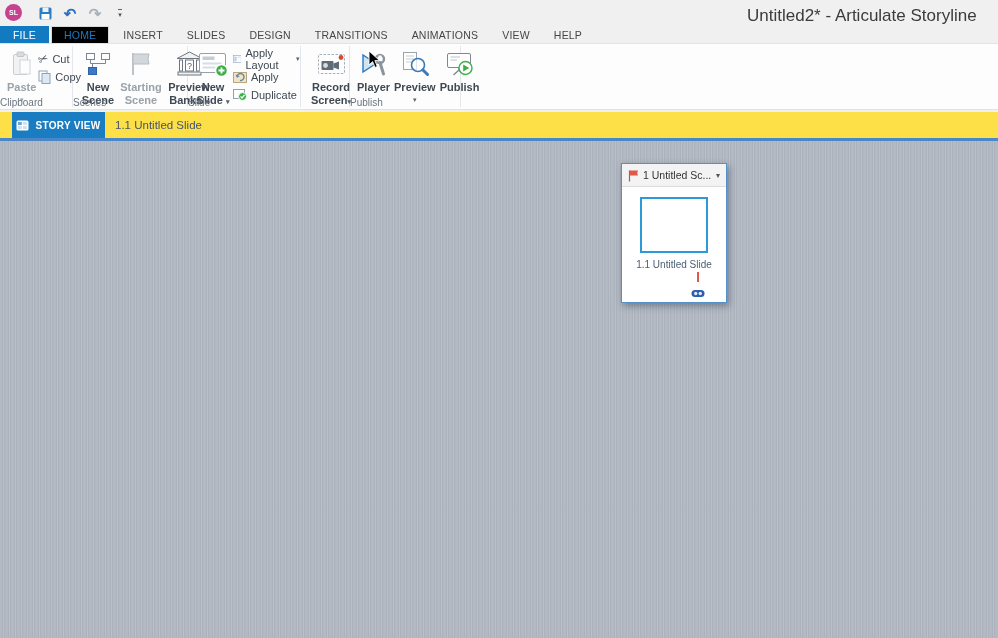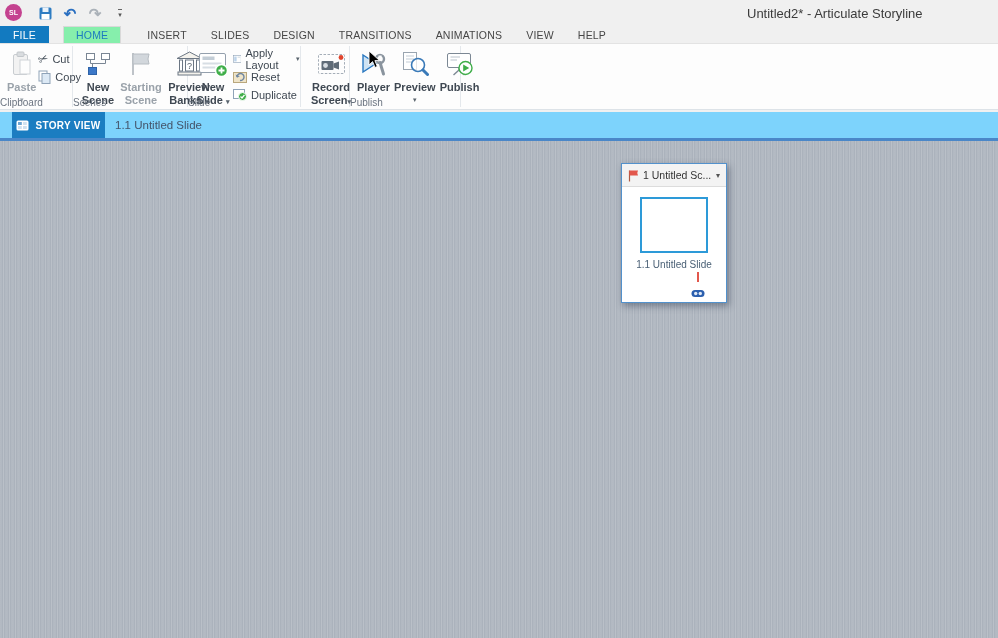--- a/index.html
+++ b/index.html
@@ -10,46 +10,46 @@
   
   .titlebar { position:absolute; left:0; top:0; width:998px; height:26px; background:#f0f0f0; }
   .logo { position:absolute; left:5px; top:4px; width:17px; height:17px; border-radius:50%;
           background:#c4428f; color:#fff; font-size:7px; font-weight:bold;
           display:flex; align-items:center; justify-content:center; }
   .qat { position:absolute; left:36px; top:2px; display:flex; align-items:center; gap:7px; height:22px; }
   .qat-btn { width:18px; height:20px; display:flex; align-items:center; justify-content:center; }
   .undo-glyph { font-size:15px; color:#2a6fc0; font-weight:bold; line-height:1; }
   .redo-glyph { font-size:15px; color:#aab1b8; font-weight:bold; line-height:1; }
   .qat-caret { font-size:7px; color:#555; border-top:1px solid #666; padding-top:1px; line-height:1; }
-  .wintitle { position:absolute; left:747px; top:6px; font-size:13px; color:#3b3b3b; }
+  .wintitle { position:absolute; left:747px; top:6px; font-size:17px; color:#3b3b3b; }
 
   
   .tabrow { position:absolute; left:0; top:26px; width:998px; height:18px; background:#f0f0f0;
             display:flex; align-items:stretch; border-bottom:1px solid #e3e3e3; }
   .rtab { font-size:10.5px; color:#464646; display:flex; align-items:center; padding:0 12px; letter-spacing:.2px; }
   .rtab.file { background:#127ac0; color:#fff; padding:0 13px; }
-  .rtab.active { background:#86efac; color:#1d7ac0; border:1px solid #d9d9d9; border-bottom:none; margin:0 14px; }
+  .rtab.active { background:#000000; color:#1d7ac0; border:1px solid #d9d9d9; border-bottom:none; margin:0 2px; }
 
   
   .ribbon { position:absolute; left:0; top:44px; width:998px; height:66px; background:#fdfdfd;
             border-bottom:1px solid #dde3e8; display:flex; align-items:stretch; }
   .rgroup { position:relative; display:flex; align-items:flex-start; padding:2px 5px 13px; }
   .caption { position:absolute; bottom:1px; left:0; right:0; text-align:left; font-size:10px; color:#6b7480; }
   .gsep { width:1px; background:#e4e8ec; margin:2px 0; }
   .bigbtn { display:flex; flex-direction:column; align-items:center; padding:3px 2px 0; gap:2px; }
   .lbl { font-size:11px; line-height:1.2; text-align:center; color:#3f4852;font-weight:bold; }
   .lbl.w34 { width:36px; } .lbl.w40 { width:42px; } .lbl.w44 { width:46px; }
   .caret { font-size:7px; color:#5a646e; line-height:1; }
   .smallrow { display:flex; align-items:center; gap:4px; font-size:11px; color:#3f4852; height:17px; }
   .smallcol { display:flex; flex-direction:column; gap:1px; padding-top:4px; }
   .dim .lbl, .dim { color:#9aa2aa; }
   .iconbox { height:30px; display:flex; align-items:center; justify-content:center; }
 
   
-  .viewbar { position:absolute; left:0; top:112px; width:998px; height:26px; background:#7dd3fc; }
+  .viewbar { position:absolute; left:0; top:112px; width:998px; height:26px; background:#fde047; }
   .storytab { position:absolute; left:12px; top:0; height:26px; width:93px; background:#1b7dc1; color:#fff;
               font-size:10px; font-weight:bold; letter-spacing:.3px; display:flex; align-items:center;
               justify-content:center; gap:6px; }
   .slidetab { position:absolute; left:115px; top:0; height:26px; display:flex; align-items:center;
               font-size:11.5px; color:#44546a; }
   .selline { position:absolute; left:0; top:138px; width:998px; height:3px; background:#4a87c8; }
 
   
   .canvas { position:absolute; left:0; top:141px; width:998px; height:497px; background-color:#b2b9c2;
             background-image:repeating-linear-gradient(90deg, rgba(255,255,255,0.10) 0 1px, rgba(0,0,0,0) 1px 3px),
@@ -201,21 +201,21 @@
           </svg>
           <span>Apply Layout</span>
           <span class="caret" style="margin-left:8px">▾</span>
         </div>
         <div class="smallrow">
           <svg width="14" height="12" viewBox="0 0 14 12">
             <rect x="0.5" y="1.5" width="13" height="10" fill="#efe4c8" stroke="#b9a77d"></rect>
             <path d="M4 6 A3.5 3.5 0 1 1 7 9.5" fill="none" stroke="#6f86a0" stroke-width="1.4"></path>
             <path d="M2.5 3.5 L4 6.8 L6.8 5.2 Z" fill="#6f86a0"></path>
           </svg>
-          <span>Reset</span>
+          <span>Apply</span>
         </div>
         <div class="smallrow">
           <svg width="14" height="12" viewBox="0 0 14 12">
             <rect x="0.5" y="0.5" width="11" height="9" fill="#fff" stroke="#8fa3b8"></rect>
             <circle cx="9.5" cy="7.5" r="4" fill="#3fae49" stroke="#fff"></circle>
             <path d="M7.5 7.5 L9 9 L11.5 5.8" fill="none" stroke="#fff" stroke-width="1.3"></path>
           </svg>
           <span>Duplicate</span>
         </div>
       </div>

